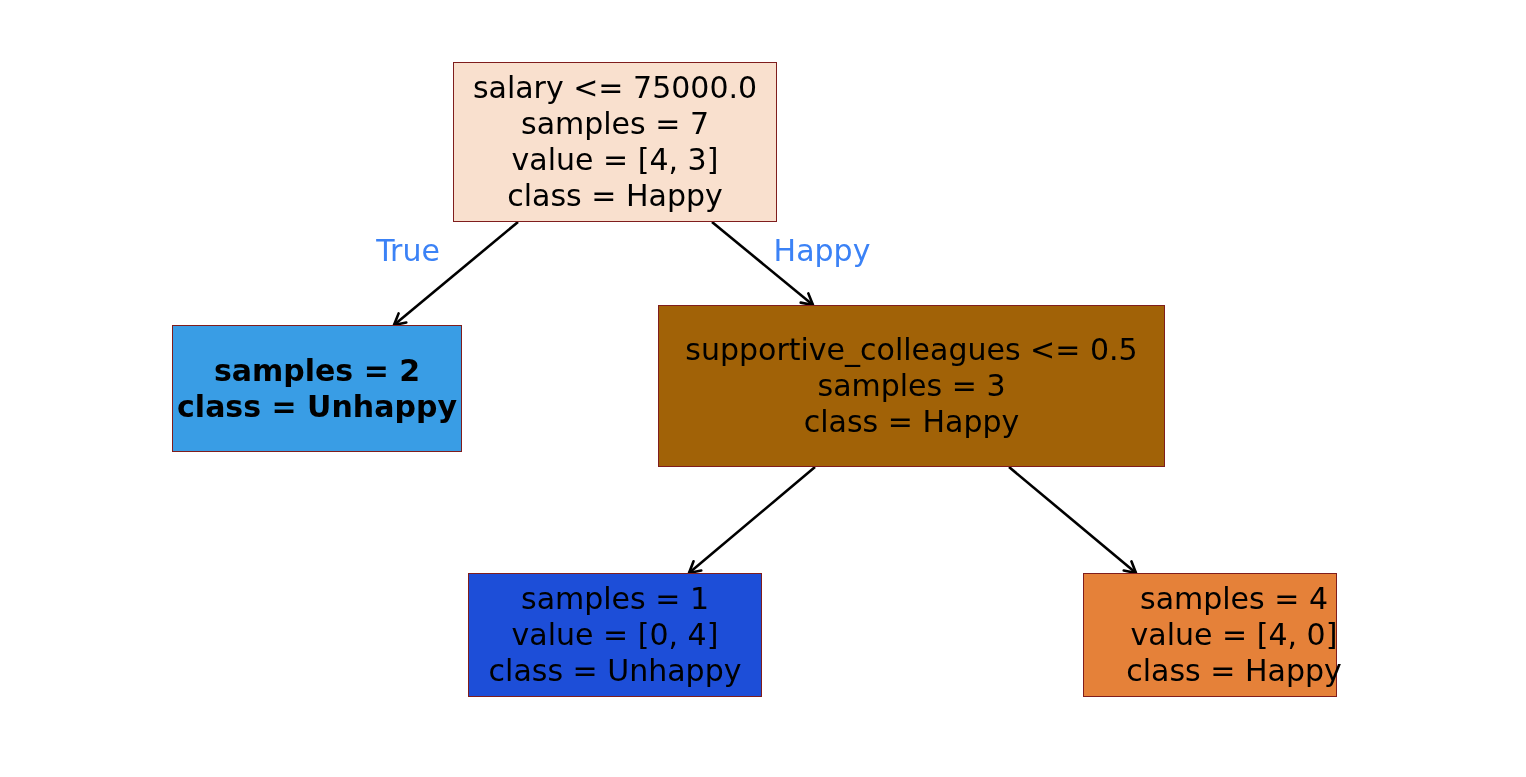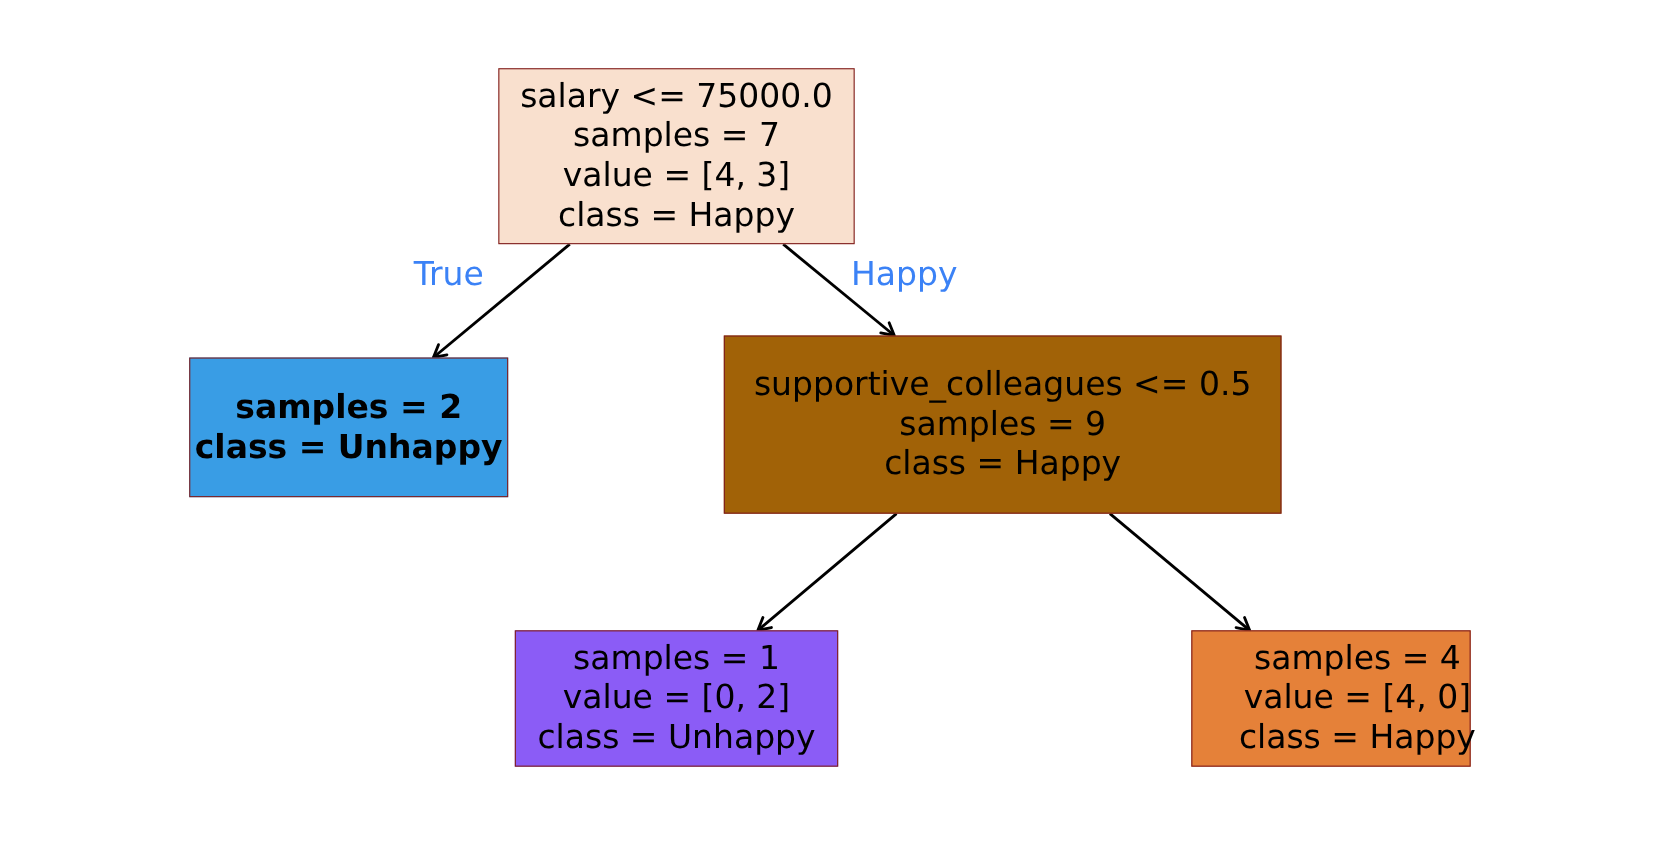--- a/index.html
+++ b/index.html
@@ -79,27 +79,27 @@
   <div class="edge-label edge-label-true">True</div>
   <div class="edge-label edge-label-false">Happy</div>
 
   <div class="node node-left" style="background-color: rgb(57, 157, 229); font-weight: bold;">
     <div>samples = 2</div>
     <div>class = Unhappy</div>
   </div>
 
   <div class="node node-right" style="background-color: #a16207;">
     <div>supportive_colleagues &lt;= 0.5</div>
-    <div>samples = 9</div>
+    <div>samples = 3</div>
     <div>class = Happy</div>
   </div>
 
-  <div class="node node-left2" style="background-color: #8b5cf6;">
+  <div class="node node-left2" style="background-color: #1d4ed8;">
     <div>samples = 1</div>
-    <div>value = [0, 2]</div>
+    <div>value = [0, 4]</div>
     <div>class = Unhappy</div>
   </div>
 
   <div class="node node-right2" style="background-color: rgb(229, 129, 57);">
     <div>samples = 4</div>
     <div>value = [4, 0]</div>
     <div>class = Happy</div>
   </div>
 
 </div>

